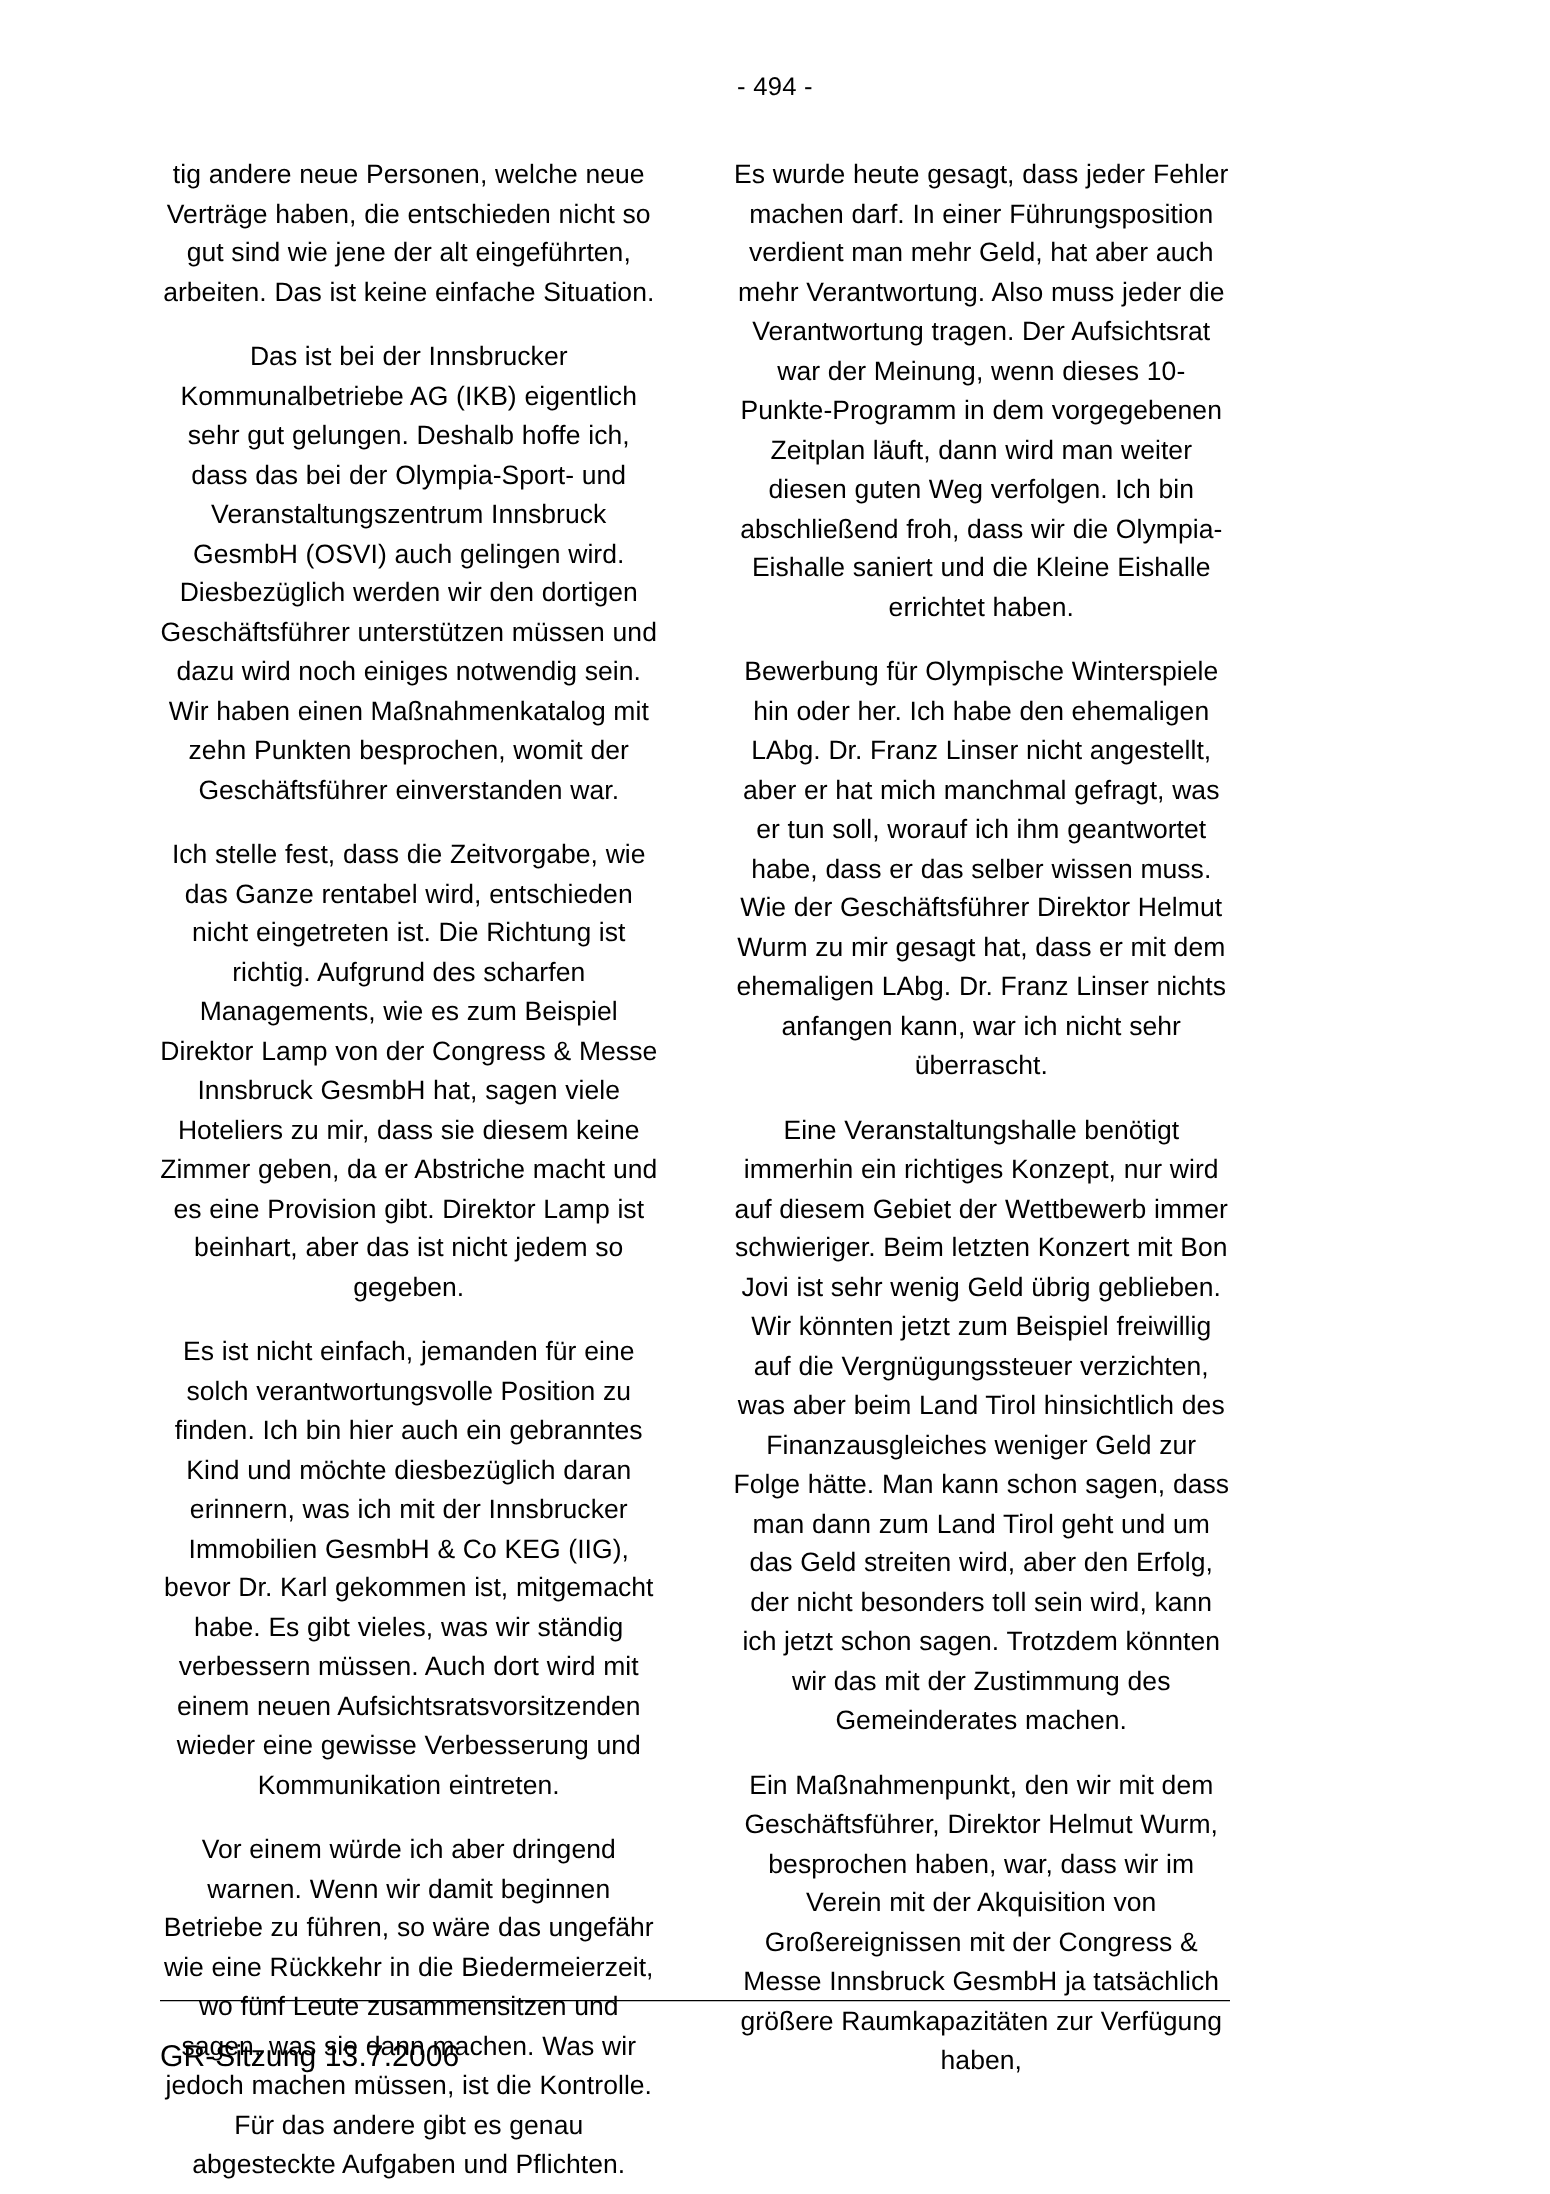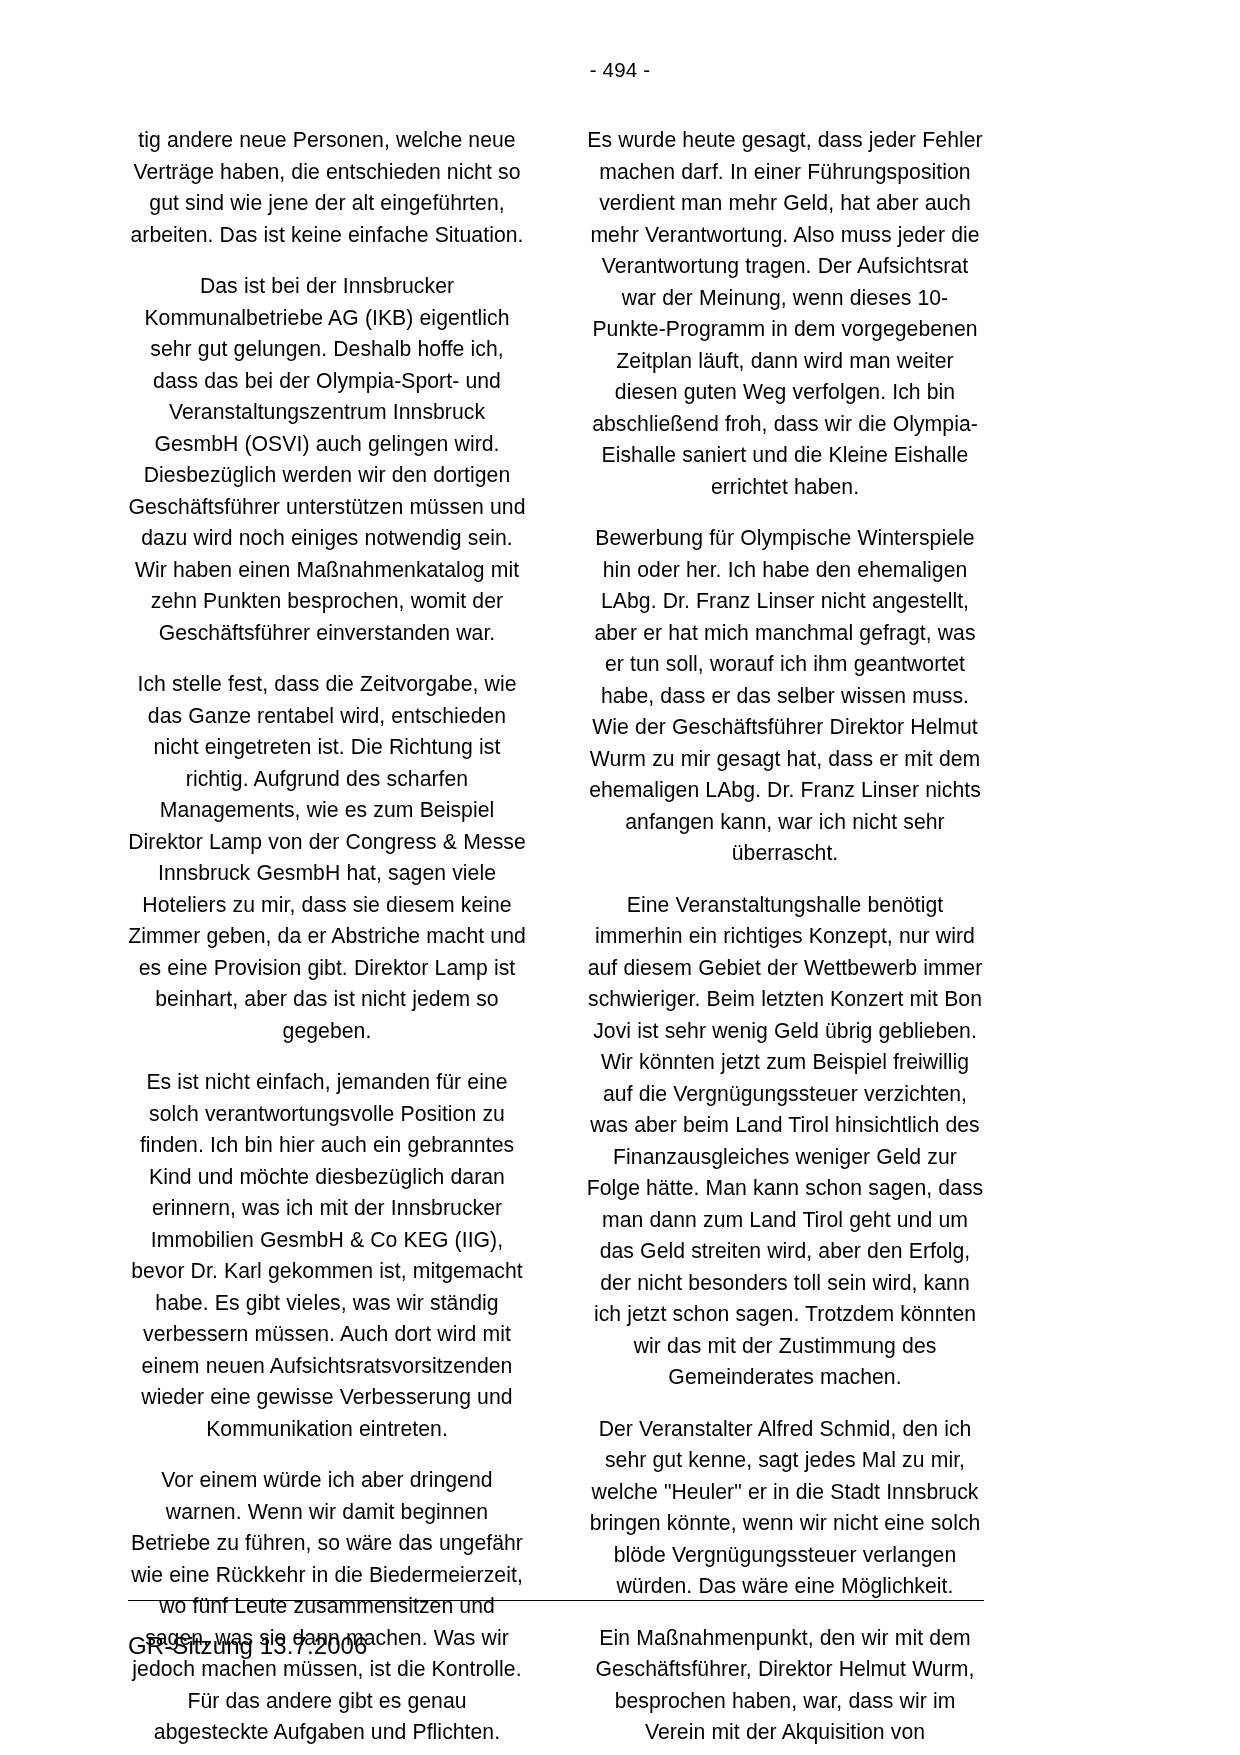--- a/index.html
+++ b/index.html
@@ -85,21 +85,20 @@
       <p>Ich stelle fest, dass die Zeitvorgabe, wie das Ganze rentabel wird, entschieden nicht eingetreten ist. Die Richtung ist richtig. Aufgrund des scharfen Managements, wie es zum Beispiel Direktor Lamp von der Congress &amp; Messe Innsbruck GesmbH hat, sagen viele Hoteliers zu mir, dass sie diesem keine Zimmer geben, da er Abstriche macht und es eine Provision gibt. Direktor Lamp ist beinhart, aber das ist nicht jedem so gegeben.</p>
       <p>Es ist nicht einfach, jemanden für eine solch verantwortungsvolle Position zu finden. Ich bin hier auch ein gebranntes Kind und möchte diesbezüglich daran erinnern, was ich mit der Innsbrucker Immobilien GesmbH &amp; Co KEG (IIG), bevor Dr. Karl gekommen ist, mitgemacht habe. Es gibt vieles, was wir ständig verbessern müssen. Auch dort wird mit einem neuen Aufsichtsratsvorsitzenden wieder eine gewisse Verbesserung und Kommunikation eintreten.</p>
       <p>Vor einem würde ich aber dringend warnen. Wenn wir damit beginnen Betriebe zu führen, so wäre das ungefähr wie eine Rückkehr in die Biedermeierzeit, wo fünf Leute zusammensitzen und sagen, was sie dann machen. Was wir jedoch machen müssen, ist die Kontrolle. Für das andere gibt es genau abgesteckte Aufgaben und Pflichten.</p>
 
     </div>
 
     <div class="column">
       <p>Es wurde heute gesagt, dass jeder Fehler machen darf. In einer Führungsposition verdient man mehr Geld, hat aber auch mehr Verantwortung. Also muss jeder die Verantwortung tragen. Der Aufsichtsrat war der Meinung, wenn dieses 10-Punkte-Programm in dem vorgegebenen Zeitplan läuft, dann wird man weiter diesen guten Weg verfolgen. Ich bin abschließend froh, dass wir die Olympia-Eishalle saniert und die Kleine Eishalle errichtet haben.</p>
       <p>Bewerbung für Olympische Winterspiele hin oder her. Ich habe den ehemaligen LAbg. Dr. Franz Linser nicht angestellt, aber er hat mich manchmal gefragt, was er tun soll, worauf ich ihm geantwortet habe, dass er das selber wissen muss. Wie der Geschäftsführer Direktor Helmut Wurm zu mir gesagt hat, dass er mit dem ehemaligen LAbg. Dr. Franz Linser nichts anfangen kann, war ich nicht sehr überrascht.</p>
       <p>Eine Veranstaltungshalle benötigt immerhin ein richtiges Konzept, nur wird auf diesem Gebiet der Wettbewerb immer schwieriger. Beim letzten Konzert mit Bon Jovi ist sehr wenig Geld übrig geblieben. Wir könnten jetzt zum Beispiel freiwillig auf die Vergnügungssteuer verzichten, was aber beim Land Tirol hinsichtlich des Finanzausgleiches weniger Geld zur Folge hätte. Man kann schon sagen, dass man dann zum Land Tirol geht und um das Geld streiten wird, aber den Erfolg, der nicht besonders toll sein wird, kann ich jetzt schon sagen. Trotzdem könnten wir das mit der Zustimmung des Gemeinderates machen.</p>
-      <p>Der Veranstalter Alfred Schmid, den ich sehr gut kenne, sagt jedes Mal zu mir, welche "Heuler" er in die Stadt Innsbruck bringen könnte, wenn wir nicht eine solch blöde Vergnügungssteuer verlangen würden. Das wäre eine Möglichkeit.</p>
       <p>Ein Maßnahmenpunkt, den wir mit dem Geschäftsführer, Direktor Helmut Wurm, besprochen haben, war, dass wir im Verein mit der Akquisition von Großereignissen mit der Congress &amp; Messe Innsbruck GesmbH ja tatsächlich größere Raumkapazitäten zur Verfügung haben,</p>
     </div>
 
   </div>
 
   <div class="footer-rule"></div>
   <div class="footer-text">GR-Sitzung 13.7.2006</div>
 
 </div>
 

